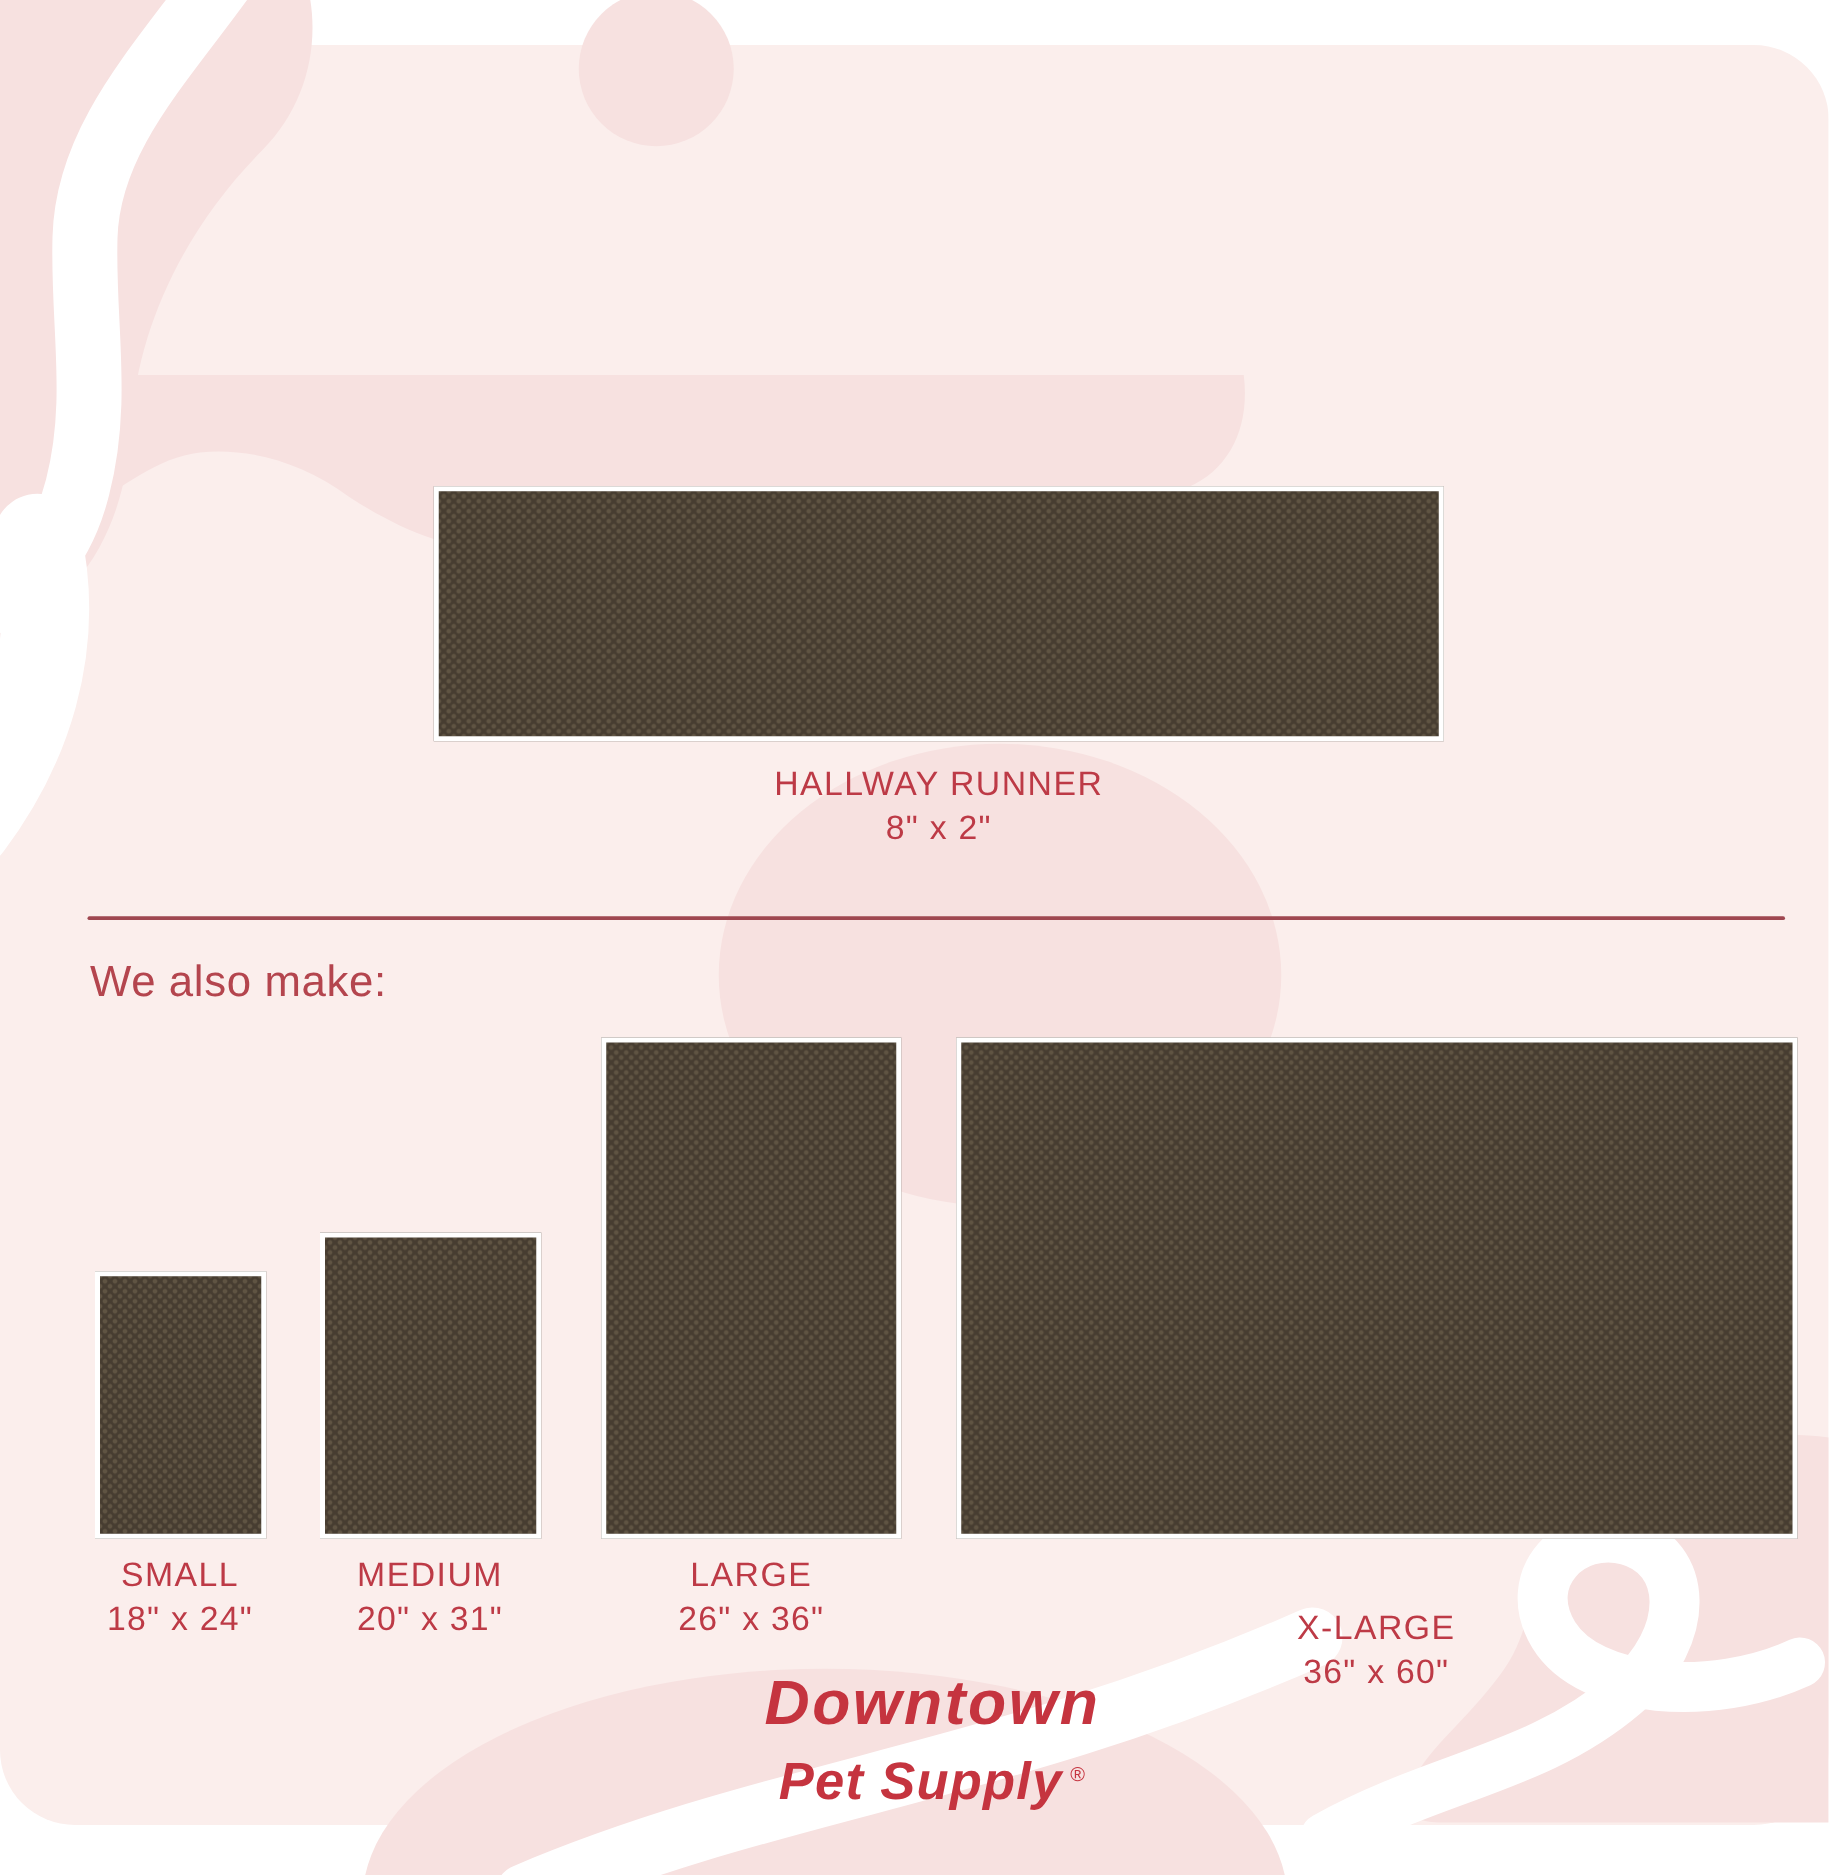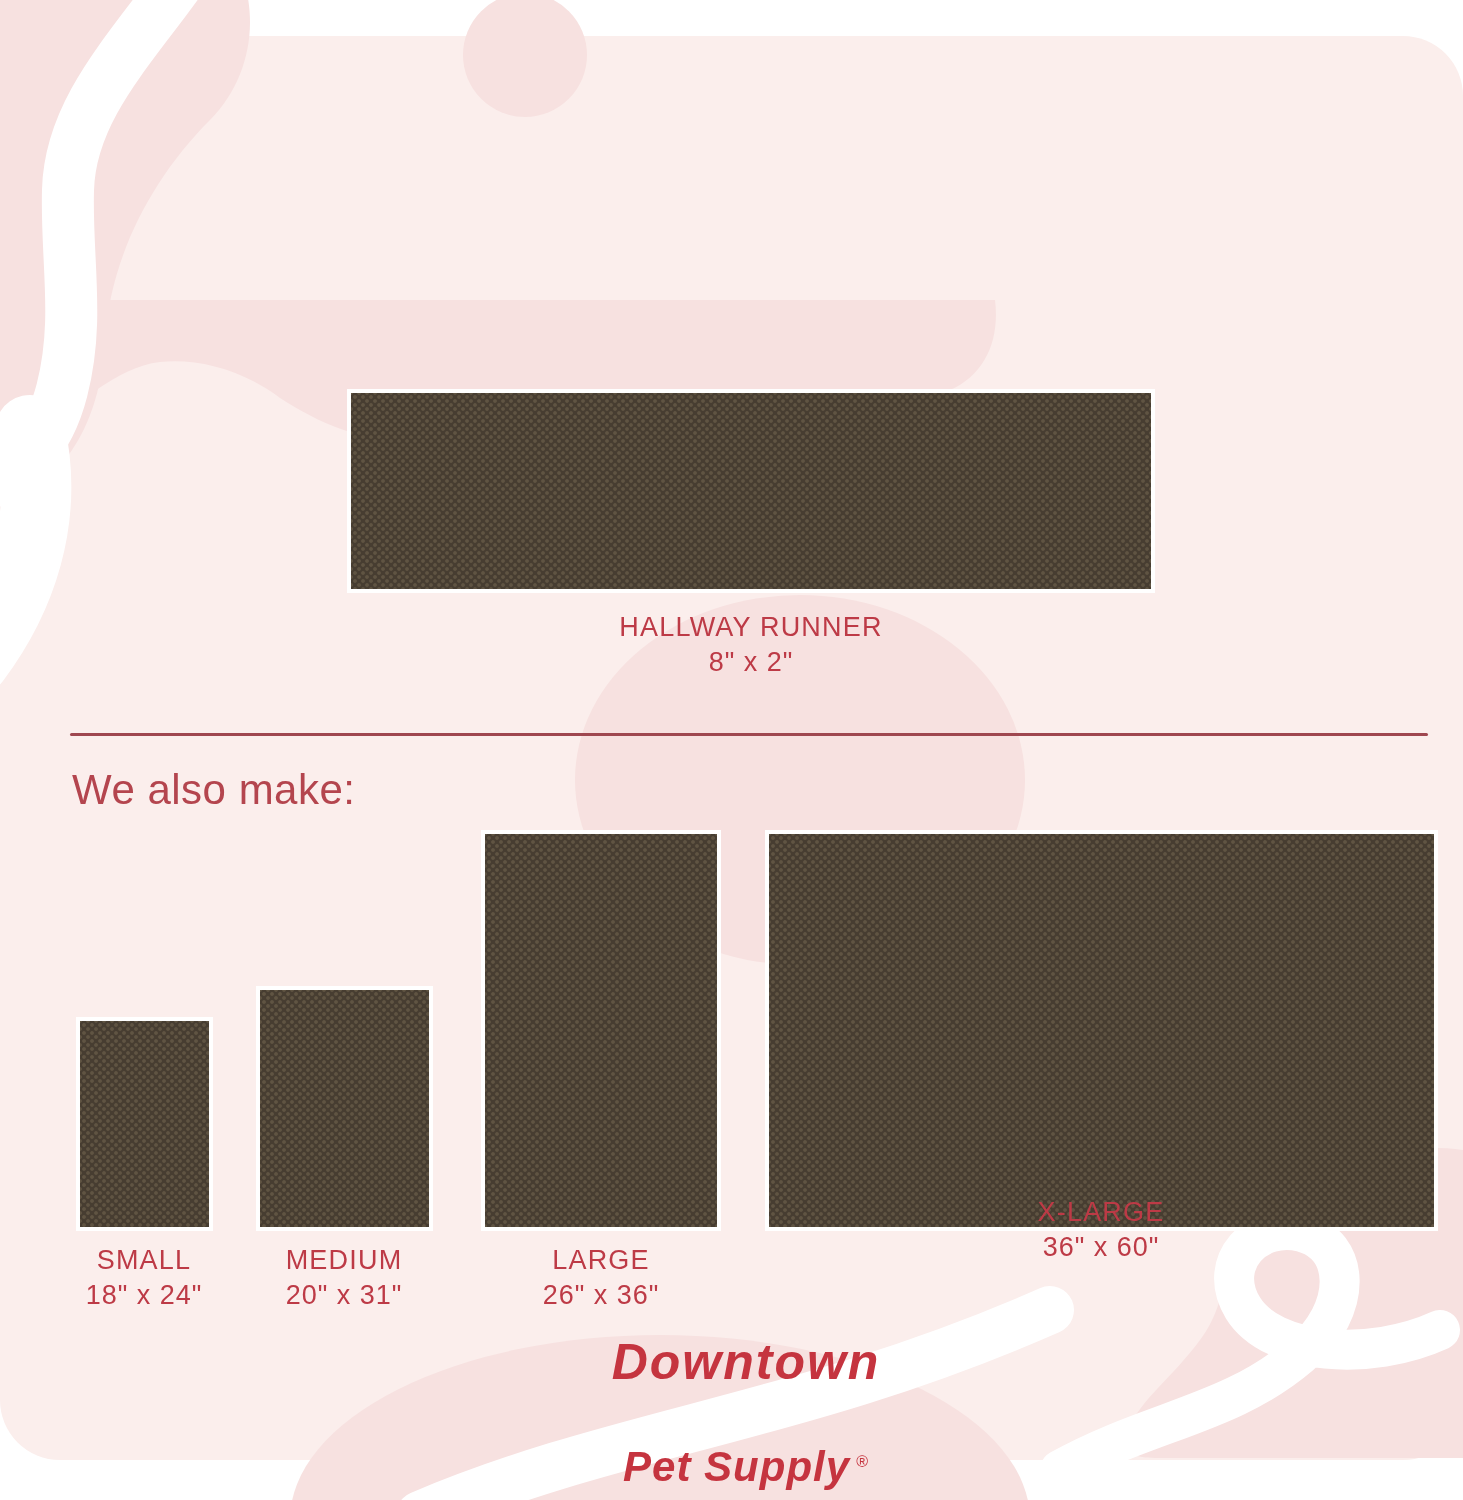--- a/index.html
+++ b/index.html
@@ -36,39 +36,39 @@
   .mat-xlarge{left:765px;top:830px; width:673px;height:401px;}
 
   
   .label-block{position:absolute;text-align:center;color:#bd3a46;}
   .label-name{font-size:27px;font-weight:normal;letter-spacing:1.2px;line-height:36px;white-space:nowrap;}
   .label-size{font-size:27px;font-weight:normal;letter-spacing:1px;line-height:34px;white-space:nowrap;}
   .runner-label{left:451px;top:609px;width:600px;}
   .small-label {left:-6px; top:1242px;width:300px;}
   .medium-label{left:194px;top:1242px;width:300px;}
   .large-label {left:451px;top:1242px;width:300px;}
-  .xlarge-label{left:951px;top:1194px;width:300px;}
+  .xlarge-label{left:951px;top:1284px;width:300px;}
 
   
   .divider{
     position:absolute;left:70px;top:733px;width:1358px;height:3px;
     background:#9f4750;border:none;border-radius:2px;margin:0;
   }
   .also-make{
     position:absolute;left:72px;top:766px;
-    font-size:42px;color:#b4454e;letter-spacing:0.5px;text-align:right;
+    font-size:35px;color:#b4454e;letter-spacing:0.5px;text-align:right;
   }
 
   
   .brand{position:absolute;left:446px;top:1335px;width:600px;text-align:center;color:#c5343f;}
   .brand-line1{
     font-size:50px;line-height:54px;font-weight:bold;font-style:italic;letter-spacing:2px;
   }
   .brand-line2{
-    font-size:42px;line-height:50px;font-weight:bold;font-style:italic;letter-spacing:1px;margin-top:48px;
+    font-size:42px;line-height:64px;font-weight:bold;font-style:italic;letter-spacing:1px;
   }
   .brand-line2 sup{font-size:16px;font-style:normal;font-weight:normal;margin-left:6px;vertical-align:14px;}
 </style>
 </head>
 <body>
 
 <div class="canvas">
 
   <svg class="bg-svg" viewBox="0 0 1463 1500" xmlns="http://www.w3.org/2000/svg">
 

